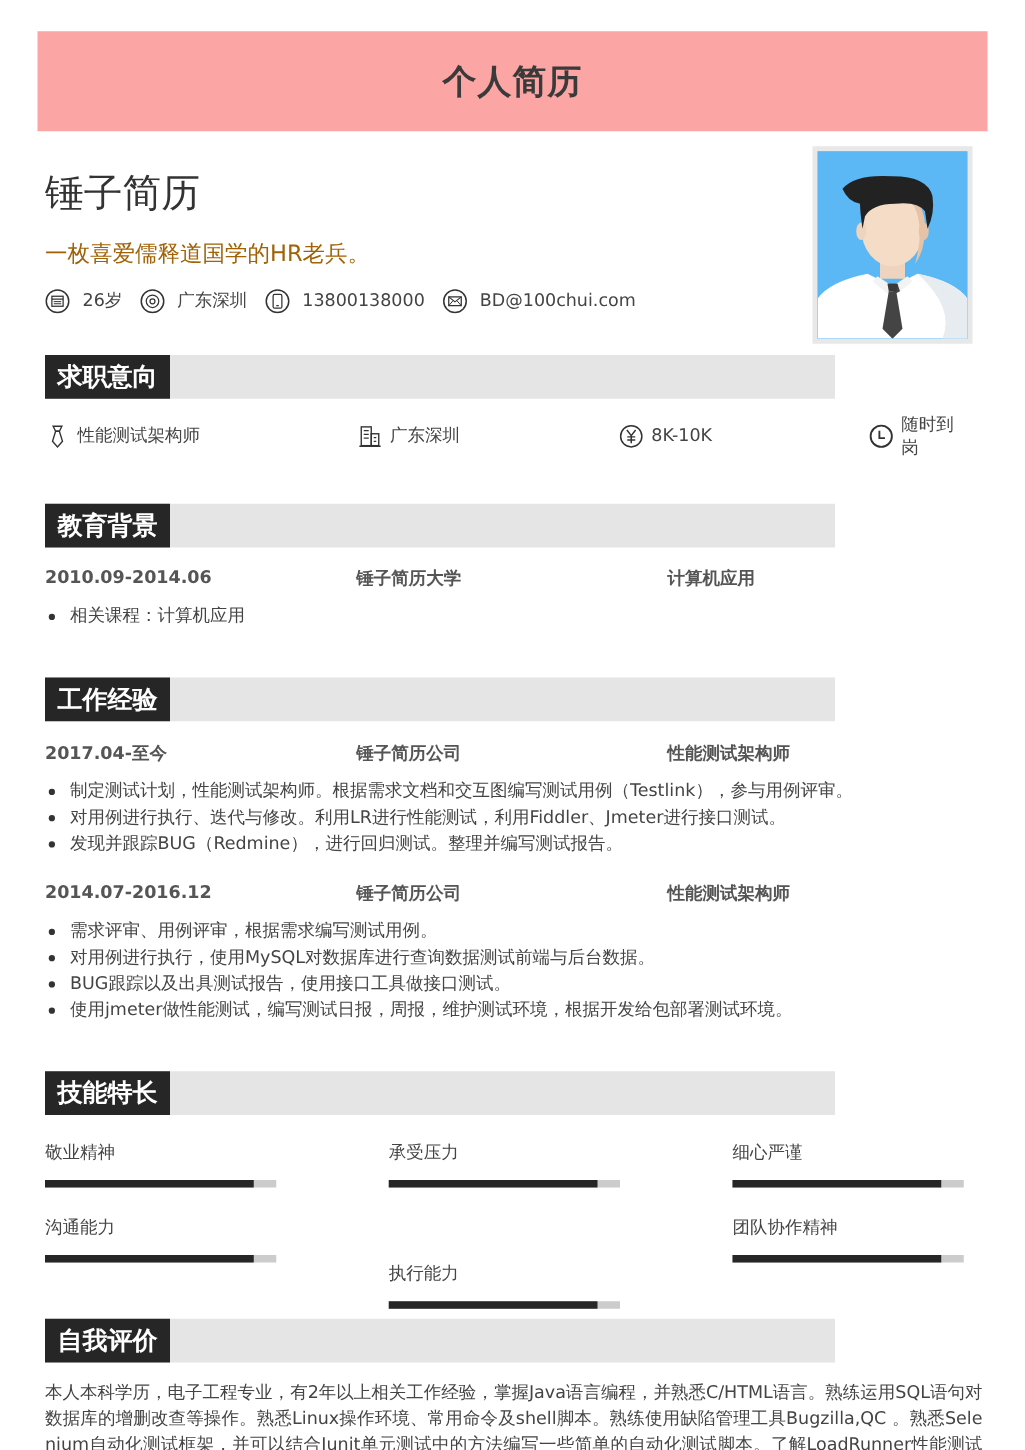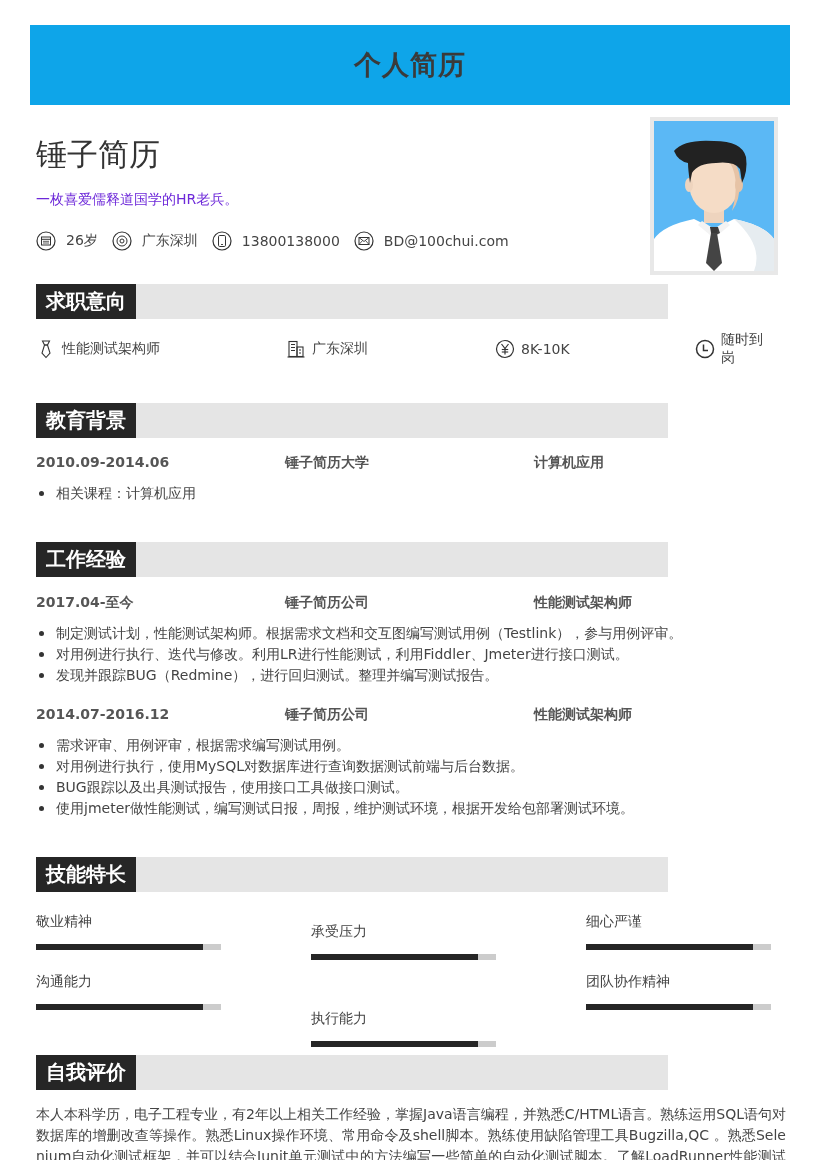--- a/index.html
+++ b/index.html
@@ -1,26 +1,26 @@
 <!DOCTYPE html>
 <html><head>
 <meta charset="utf-8">
 <style>
   * { margin: 0; padding: 0; box-sizing: border-box; }
   html, body { width: 820px; height: 1160px; background: #ffffff; overflow: hidden; }
   body { font-family: "DejaVu Sans", "Liberation Sans", sans-serif; color: #333; position: relative; }
 
   .page-header {
     position: absolute; left: 30px; top: 25px; width: 760px; height: 80px;
-    background: #0ea5e9; display: flex; align-items: center; justify-content: center;
+    background: #fca5a5; display: flex; align-items: center; justify-content: center;
   }
   .page-header h1 { font-size: 27px; font-weight: bold; color: #3a3a3a; letter-spacing: 1px; }
 
   .name { position: absolute; left: 36px; top: 134px; font-size: 31px; font-weight: normal; color: #333; }
-  .tagline { position: absolute; left: 36px; top: 191px; font-size: 14px; color: #6d28d9; }
+  .tagline { position: absolute; left: 36px; top: 191px; font-size: 18px; color: #a16207; }
   .contacts { position: absolute; left: 36px; top: 231px; display: flex; align-items: center; font-size: 14px; color: #444; }
   .contact-item { display: flex; align-items: center; margin-right: 14px; }
   .contact-item .ico { width: 20px; height: 20px; margin-right: 10px; display: inline-flex; }
   .contact-item .ico svg { width: 20px; height: 20px; }
 
   .photo {
     position: absolute; left: 650px; top: 117px; width: 128px; height: 158px;
     background: #e8e8e8; padding: 4px;
   }
   .photo-inner { width: 120px; height: 150px; background: #5bb8f5; overflow: hidden; }
@@ -238,21 +238,21 @@
 <div class="section-head" style="top:857px;">
   <div class="label">技能特长</div>
 </div>
 
 <div class="skill" style="left:36px; top:913px;">
   <div class="sname">敬业精神</div>
   <div class="bar">
       <div class="fill" style="width: 90%;"></div>
     </div>
 </div>
-<div class="skill" style="left:311px; top:913px;margin-top:10px;">
+<div class="skill" style="left:311px; top:913px;">
   <div class="sname">承受压力</div>
   <div class="bar">
       <div class="fill" style="width: 90%;"></div>
     </div>
 </div>
 <div class="skill" style="left:586px; top:913px;">
   <div class="sname">细心严谨</div>
   <div class="bar">
       <div class="fill" style="width: 90%;"></div>
     </div>

